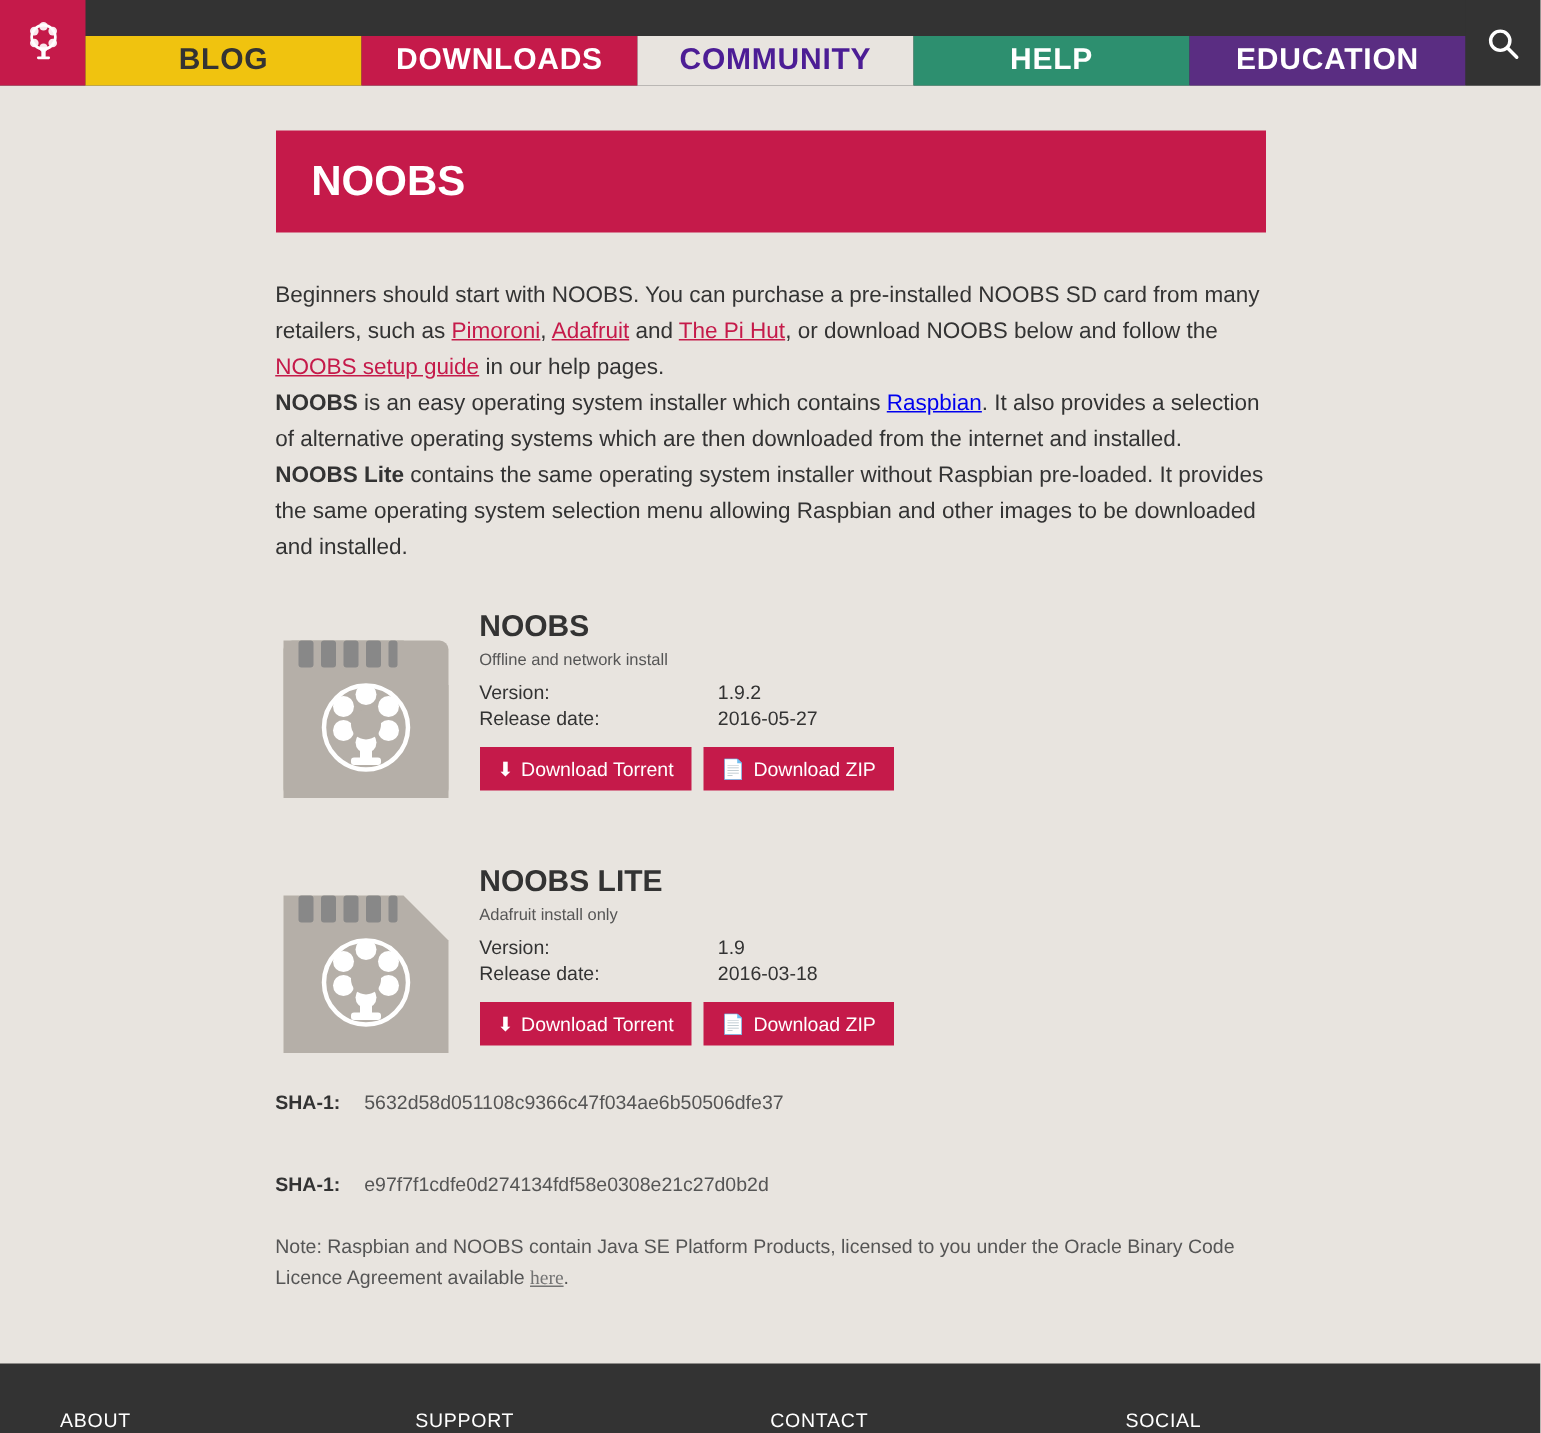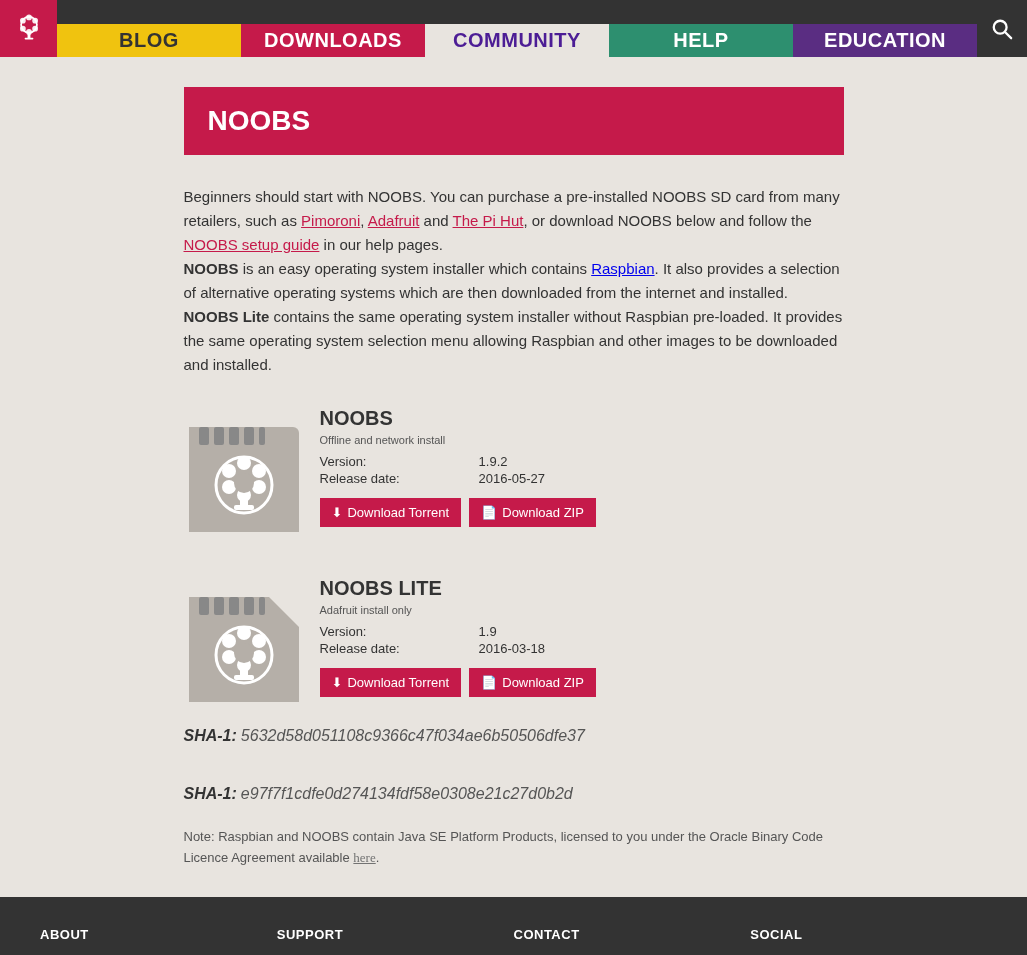--- a/index.html
+++ b/index.html
@@ -13,21 +13,21 @@
     .nav-blog { background: #f0c30f; color: #333; }
     .nav-downloads { background: #c51a4a; color: #fff; }
     .nav-community { background: #e8e4df; color: #4c1d95; }
     .nav-help { background: #2d8f6f; color: #fff; }
     .nav-forums { background: #2d6e8f; color: #fff; }
     .nav-education { background: #5a2d82; color: #fff; }
     .nav-search { width: 50px; display: flex; align-items: center; justify-content: center; background: #333; cursor: pointer; }
     .nav-search svg { width: 22px; height: 22px; fill: #fff; }
 
     
-    .main-content { max-width: 700px; margin: 0 auto; padding: 30px 20px 24px 20px; }
+    .main-content { max-width: 700px; margin: 0 auto; padding: 30px 20px 42px 20px; }
 
     
     .page-title-box { background: #c51a4a; color: #fff; padding: 18px 24px; margin-bottom: 30px; }
     .page-title-box h1 { font-size: 28px; font-weight: bold; }
 
     
     .intro-text { line-height: 1.6; color: #333; }
     .intro-text a { color: #c51a4a; text-decoration: underline; }
     .noobs-desc { line-height: 1.6; }
     .noobs-lite-desc { margin-bottom: 30px; line-height: 1.6; }
@@ -41,33 +41,33 @@
     .card-info .subtitle { font-size: 11px; color: #555; margin-bottom: 8px; }
     .card-info .meta { display: grid; grid-template-columns: auto auto; gap: 2px 28px; font-size: 13px; color: #555; margin-bottom: 12px; }
     .card-info .meta .label { color: #333; }
     .card-info .meta .value { color: #333; }
     .btn-group { display: flex; gap: 8px; flex-wrap: wrap; }
     .btn-torrent { background: #c51a4a; color: #fff; border: none; padding: 7px 12px; font-size: 13px; cursor: pointer; text-decoration: none; display: inline-flex; align-items: center; gap: 5px; }
     .btn-zip { background: #c51a4a; color: #fff; border: none; padding: 7px 12px; font-size: 13px; cursor: pointer; text-decoration: none; display: inline-flex; align-items: center; gap: 5px; }
 
     
     .sha-section { display: flex; gap: 40px; margin-bottom: 24px; flex-wrap: wrap; }
-    .sha-item { display: flex; gap: 4px; font-size: 16px; color: #555; min-width: 300px; font-style: italic; }
+    .sha-item { display: flex; gap: 16px; font-size: 13px; color: #555; min-width: 300px; }
     .sha-item .sha-label { font-weight: bold; color: #333; }
     .sha-item .sha-value { word-break: break-all; }
 
     
     .note-text { font-size: 13px; color: #555; line-height: 1.6; margin-bottom: 4px; }
     .note-text a { color: #737373; text-decoration: underline; font-family: Liberation Serif, serif; }
 
     
     footer { background: #333; color: #ccc; padding: 30px 40px; margin-top: 0; }
     .footer-cols { display: flex; gap: 0; }
     .footer-col { flex: 1; }
-    .footer-col h4 { color: #fff; font-size: 13px; font-weight: bold; margin-bottom: 14px; letter-spacing: 0.5px; }
+    .footer-col h4 { color: #fff; font-size: 13px; font-weight: normal; margin-bottom: 14px; letter-spacing: 0.5px; }
 
     
     .sd-svg { width: 120px; height: 130px; }
   </style>
 </head>
 <body>
 
 <nav>
   <div class="nav-logo">
     <svg viewBox="0 0 100 100" xmlns="http://www.w3.org/2000/svg" fill="white">

